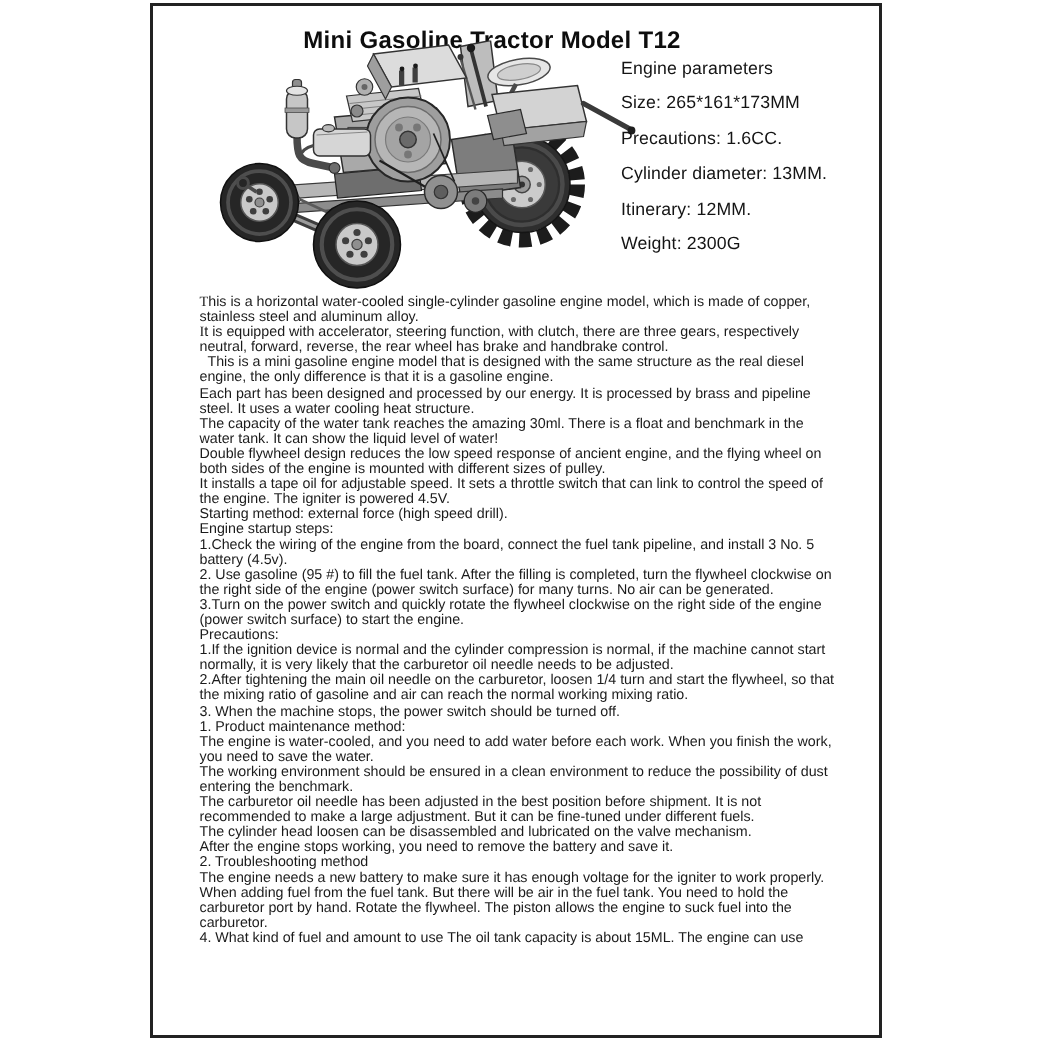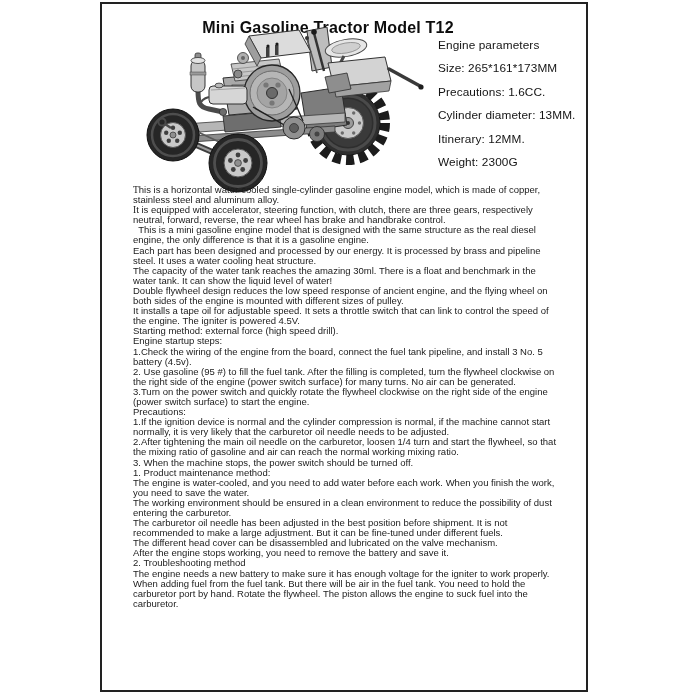--- a/index.html
+++ b/index.html
@@ -11,25 +11,25 @@
     position:absolute;left:100px;top:2px;width:488px;height:690px;
     border:2px solid #222222;box-sizing:border-box;background:#fff;overflow:hidden;
   }
   .title{
     position:absolute;left:26px;top:3px;width:400px;text-align:center;
     font-size:16px;line-height:20px;font-weight:700;letter-spacing:.2px;
     color:#0d0d0d;white-space:nowrap;
   }
   .illustration{position:absolute;left:29px;top:23px;width:312px;height:172px}
   .params{
-    position:absolute;left:336px;top:30px;font-size:11.8px;line-height:23.4px;
+    position:absolute;left:312px;top:30px;font-size:11.8px;line-height:23.4px;
     color:#141414;letter-spacing:.1px;white-space:nowrap;
   }
   .desc{
-    position:absolute;left:31px;top:181px;width:424px;
+    position:absolute;left:31px;top:193px;width:424px;
     font-size:9.5px;line-height:10.1px;color:#1b1b1b;
   }
   .desc p{margin:0;white-space:pre-wrap}
   .serif-initial::first-letter{font-family:"Liberation Serif",serif}
 </style>
 </head>
 <body>
 
 <div class="sheet">
 
@@ -193,22 +193,23 @@
       <p>Engine startup steps:</p>
       <p>1.Check the wiring of the engine from the board, connect the fuel tank pipeline, and install 3 No. 5 battery (4.5v).</p>
       <p>2. Use gasoline (95 #) to fill the fuel tank. After the filling is completed, turn the flywheel clockwise on the right side of the engine (power switch surface) for many turns. No air can be generated.</p>
       <p>3.Turn on the power switch and quickly rotate the flywheel clockwise on the right side of the engine (power switch surface) to start the engine.</p>
       <p>Precautions:</p>
       <p>1.If the ignition device is normal and the cylinder compression is normal, if the machine cannot start normally, it is very likely that the carburetor oil needle needs to be adjusted.</p>
       <p>2.After tightening the main oil needle on the carburetor, loosen 1/4 turn and start the flywheel, so that the mixing ratio of gasoline and air can reach the normal working mixing ratio.</p>
       <p>3. When the machine stops, the power switch should be turned off.</p>
       <p>1. Product maintenance method:</p>
       <p>The engine is water-cooled, and you need to add water before each work. When you finish the work, you need to save the water.</p>
-      <p>The working environment should be ensured in a clean environment to reduce the possibility of dust entering the carburetor.</p>
+      <p>The working environment should be ensured in a clean environment to reduce the possibility of dust entering the benchmark.</p>
       <p>The carburetor oil needle has been adjusted in the best position before shipment. It is not recommended to make a large adjustment. But it can be fine-tuned under different fuels.</p>
-      <p>The different head cover can be disassembled and lubricated on the valve mechanism.</p>
+      <p>The cylinder head loosen can be disassembled and lubricated on the valve mechanism.</p>
       <p>After the engine stops working, you need to remove the battery and save it.</p>
       <p>2. Troubleshooting method</p>
       <p>The engine needs a new battery to make sure it has enough voltage for the igniter to work properly.</p>
       <p>When adding fuel from the fuel tank. But there will be air in the fuel tank. You need to hold the carburetor port by hand. Rotate the flywheel. The piston allows the engine to suck fuel into the carburetor.</p>
+      <p>4. What kind of fuel and amount to use The oil tank capacity is about 15ML. The engine can use</p>
     </div>
 
 </div>
 
 </body></html>

